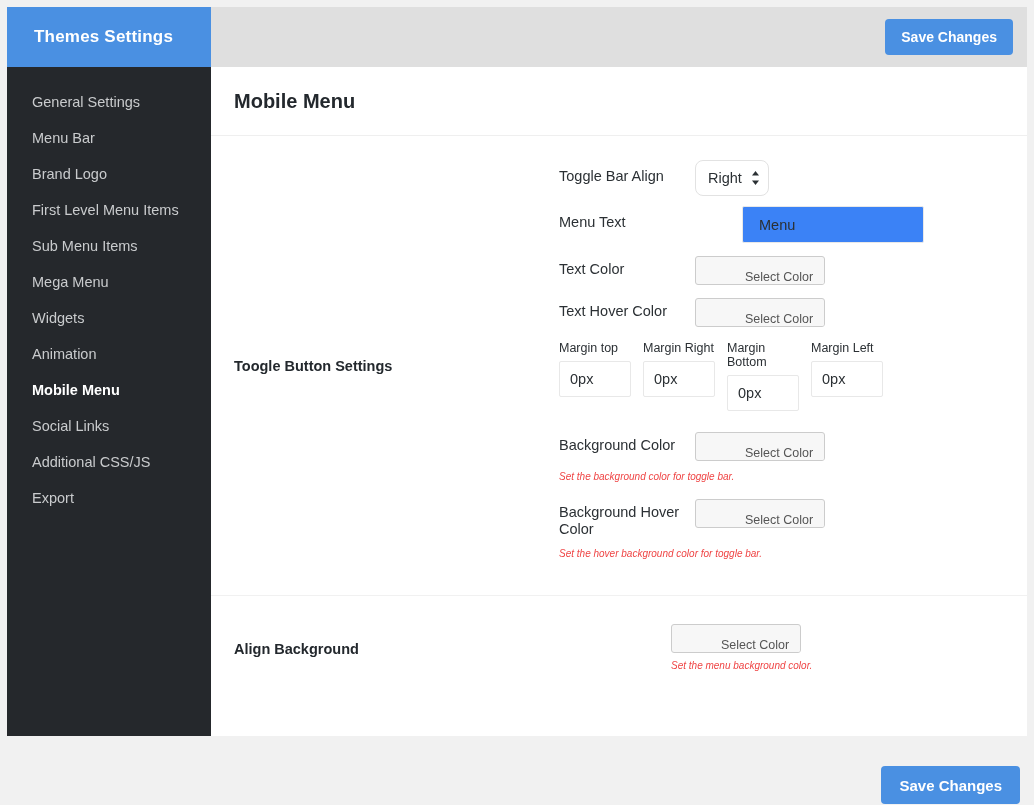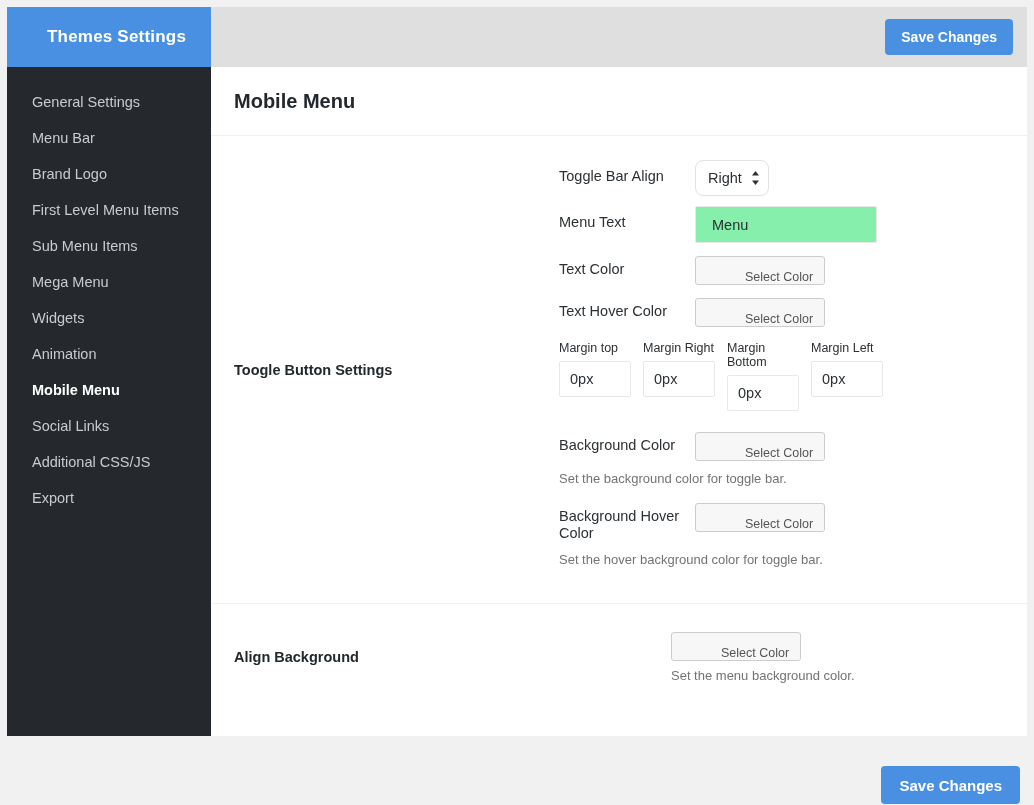--- a/index.html
+++ b/index.html
@@ -26,21 +26,21 @@
     top: 7px;
     width: 204px;
     height: 729px;
     background: #25282c;
   }
   .brand {
     height: 60px;
     background: #4a90e2;
     display: flex;
     align-items: center;
-    padding-left: 40px;
+    padding-left: 27px;
   }
   .brand-title {
     color: #ffffff;
     font-size: 17px;
     font-weight: bold;
     letter-spacing: .2px;
   }
   .nav {
     padding-top: 17px;
   }
@@ -181,26 +181,27 @@
     top: 50%;
     transform: translateY(-50%);
     pointer-events: none;
     line-height: 0;
   }
 
   input.txt {
     font-family: "Liberation Sans", sans-serif;
     font-size: 14.5px;
     color: #2b3034;
-    background: #86efac;
+    background: #3b82f6;
     border: 1px solid #e8e8e8;
     border-radius: 2px;
     height: 37px;
     padding: 0 12px 0 16px;
     width: 182px;
+    margin-left: 47px;
   }
   input.txt.wide { width: 182px; }
 
   
   .colorbtn {
     display: inline-flex;
     align-items: flex-end;
     border: 1px solid #cccccc;
     border-radius: 3px;
     height: 29px;
@@ -223,22 +224,23 @@
     display: flex;
     align-items: center;
     padding: 0 11px;
     font-size: 12.5px;
     color: #555555;
     background: #f7f7f7;
   }
   .color-row-wrap { padding-top: 3px; }
 
   .hint {
-    font-size: 13px;
-    color: #737373;
+    font-size: 10px;
+    font-style: italic;
+    color: #ef4444;
     margin: 7px 0 14px 0;
   }
 
   
   .margins {
     display: flex;
     gap: 12px;
     margin: 14px 0 18px 0;
   }
   .margin-cell { width: 72px; }

